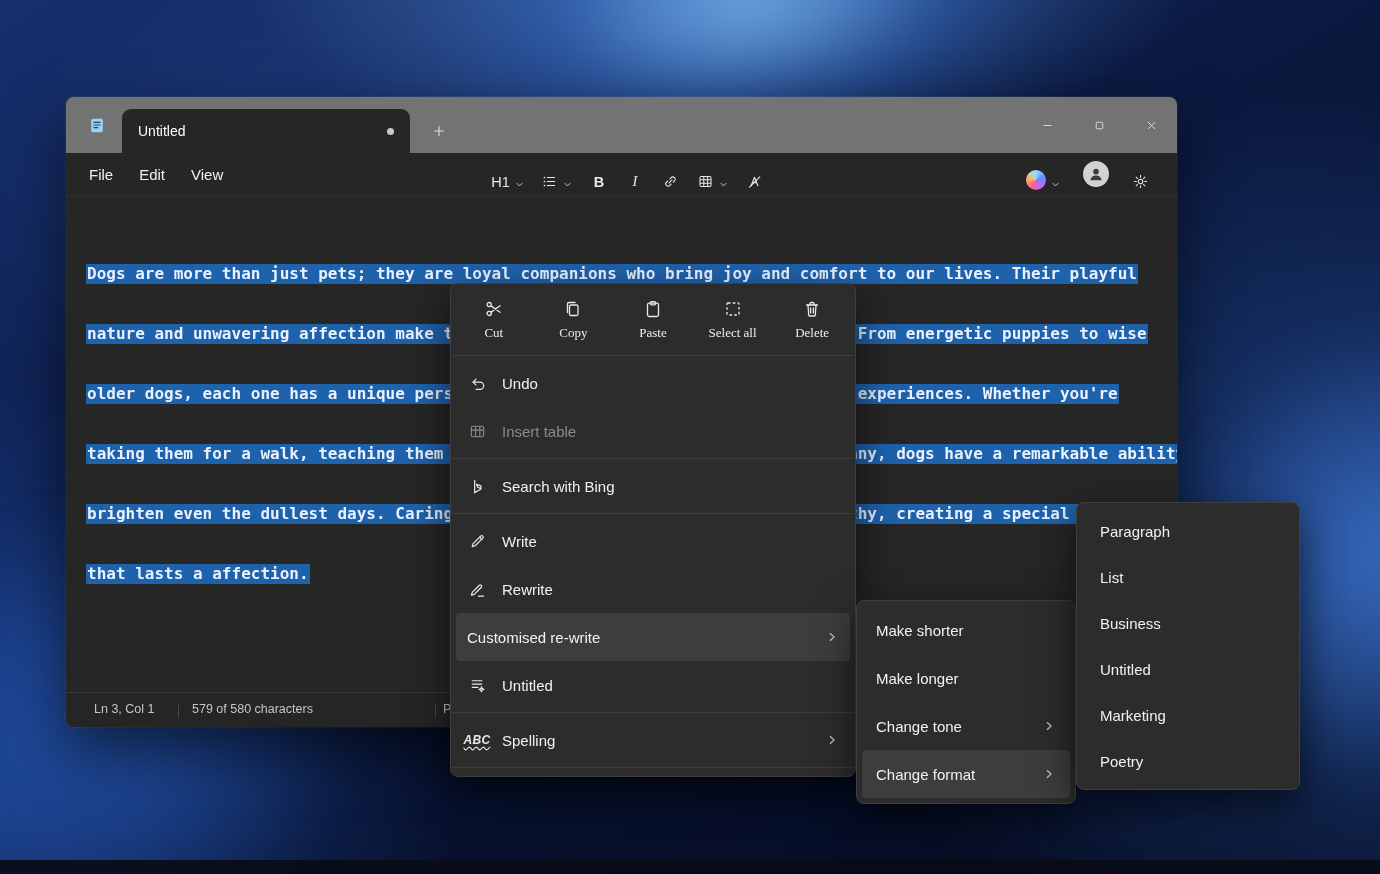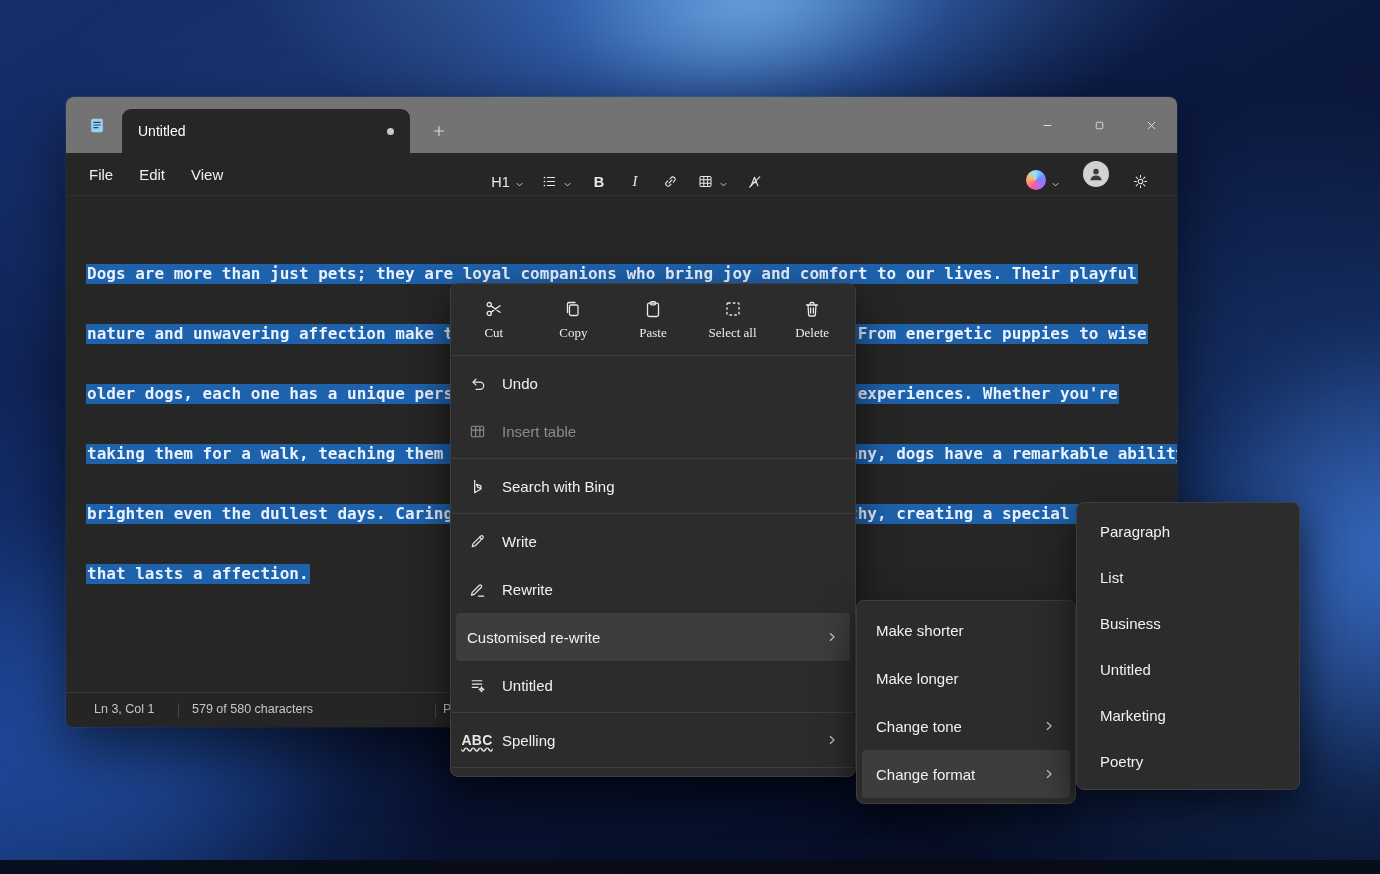--- a/index.html
+++ b/index.html
@@ -86,22 +86,22 @@
     border-radius:4px; gap:15px; }
   .mi.hl { background:#3d3d3d; }
   .mi.disabled { color:#8b8b8b; }
   .mi.disabled .mi-ic { color:#8b8b8b; }
   .mi-ic { width:20px; height:20px; color:#e8e8e8; display:flex; align-items:center; justify-content:center; flex:none; }
   .mi-label { white-space:nowrap; }
   .mi-chev { margin-left:auto; color:#cfcfcf; display:flex; }
   .sub1 .mi, .sub2 .mi { padding:0 14px; }
   .sub2 .mi { height:46px; padding:0 18px; }
 
-  .abc { font-size:14px; font-weight:700; letter-spacing:.3px;
-    text-decoration:underline wavy; text-underline-offset:2px; }
+  .abc { font-size:12px; font-weight:700; letter-spacing:.3px;
+    text-decoration:underline wavy; text-underline-offset:2px;font-style:italic; }
 
   svg { display:block; }
 </style>
 </head>
 <body>
 
 <div class="wallpaper"></div>
 <div class="petal p1"></div>
 <div class="petal p2"></div>
 <div class="petal p3"></div>

